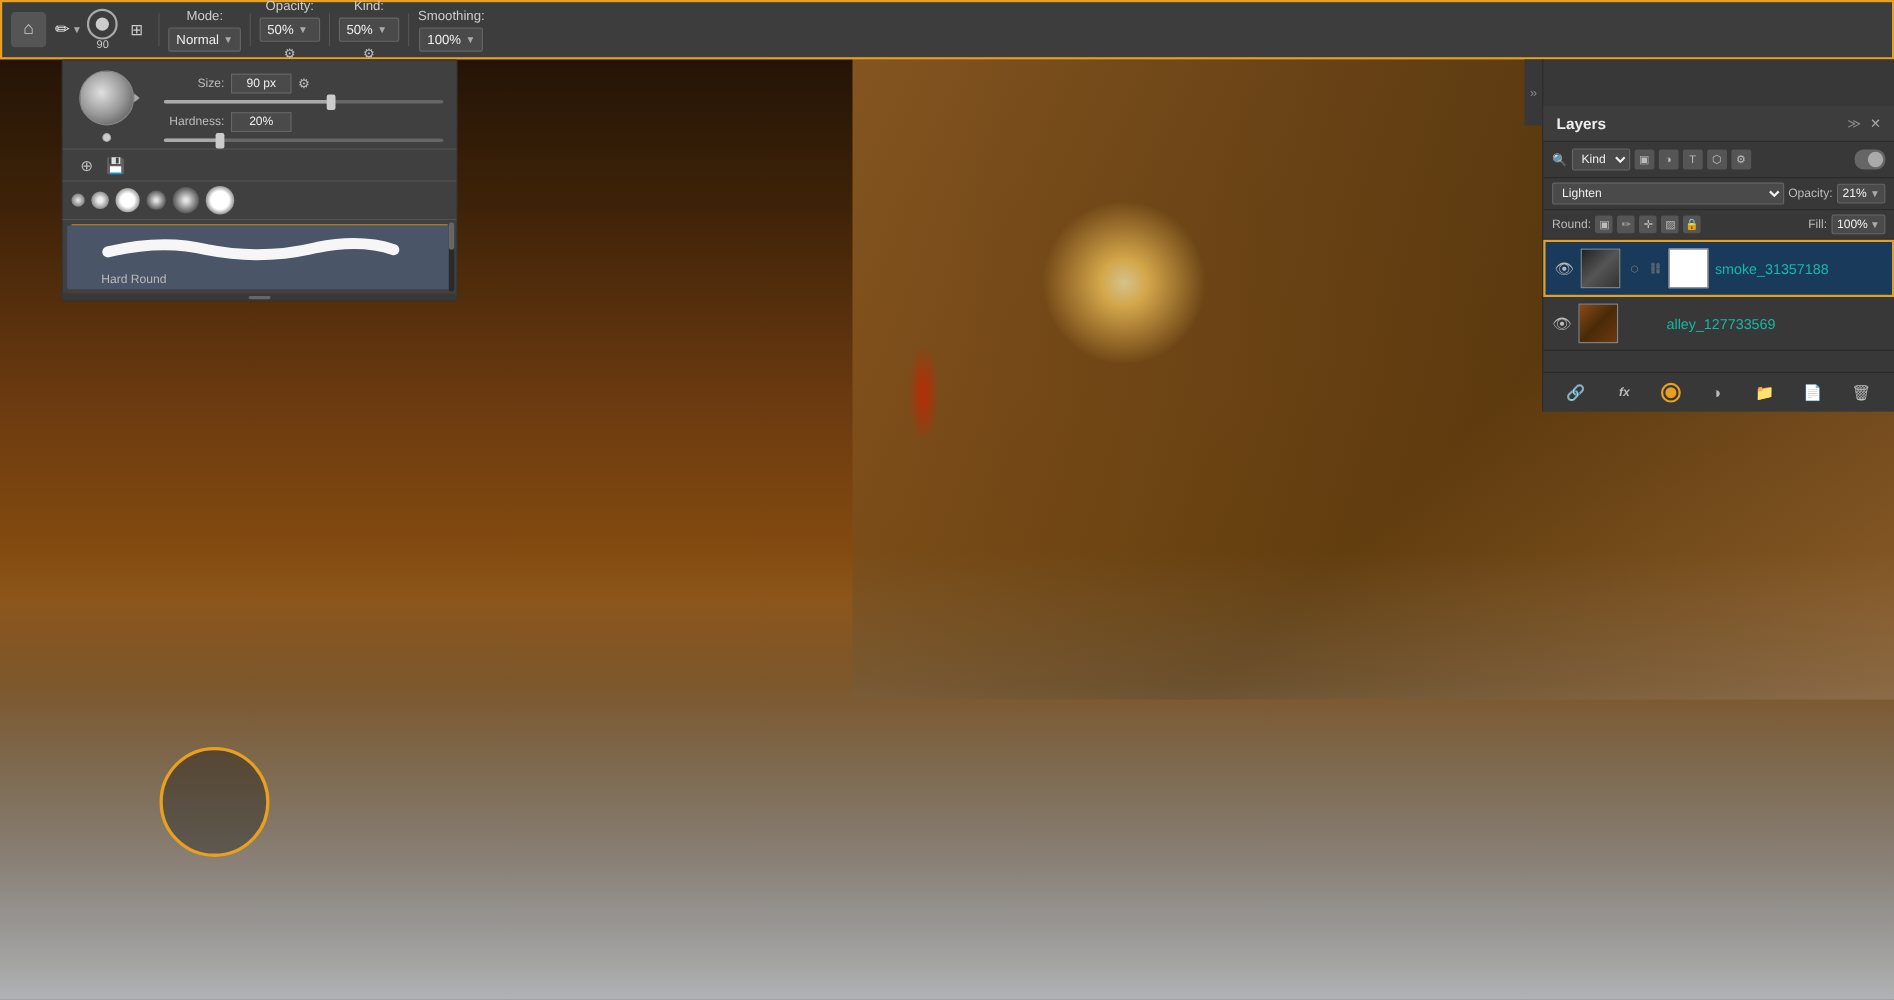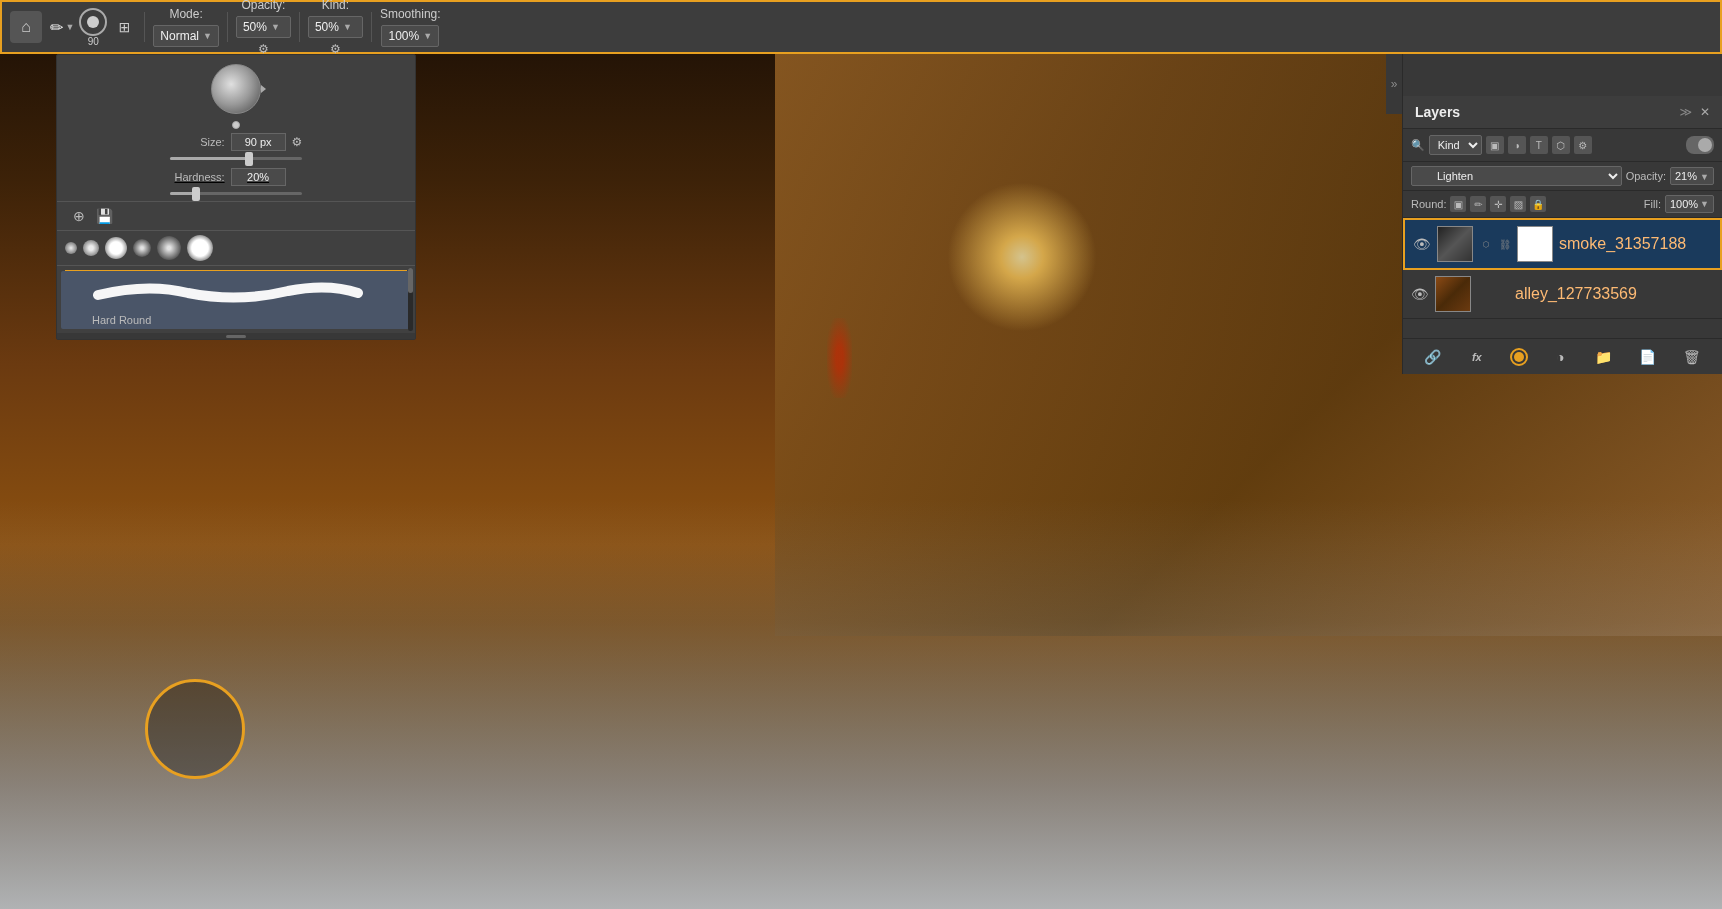--- a/index.html
+++ b/index.html
@@ -82,24 +82,23 @@
       position: absolute;
       top: 54px; left: 56px;
       width: 360px;
       background: #404040;
       border: 1px solid #333;
       z-index: 200;
       border-radius: 2px;
     }
 
     .brush-panel-row {
-      display: flex; align-items: center;
+      display: flex; align-items: flex-end;
       padding: 6px 12px;
-      gap: 4px;
-      flex-direction: column;
+      gap: 24px;
     }
 
     .brush-sliders {
       flex: 1;
     }
 
     .slider-label {
       color: #bbb; font-size: 11px; min-width: 55px; text-align: right;
     }
 
@@ -206,21 +205,21 @@
       border-radius: 2px;
       display: flex; align-items: center; justify-content: center;
       color: #bbb; font-size: 10px;
       cursor: pointer;
     }
 
     .layers-blend-select {
       background: #4a4a4a;
       border: 1px solid #666;
       color: #eee;
-      padding: 2px 21px;
+      padding: 2px 4px;
       font-size: 11px;
       border-radius: 2px;
       flex: 1;
     }
 
     .layers-lock-row {
       display: flex; align-items: center; gap: 4px;
       padding: 4px 8px;
       border-bottom: 1px solid #2a2a2a;
     }
@@ -252,21 +251,21 @@
       display: flex; align-items: center; justify-content: center;
       cursor: pointer;
       color: #bbb;
     }
 
     .layer-info {
       flex: 1;
     }
 
     .layer-name {
-      color: #fdba74; font-size: 16px; margin-top: 22px;
+      color: #14b8a6; font-size: 13px; margin-top: 22px;
     }
 
     
     #layers-bottom {
       position: absolute;
       bottom: 0; left: 0; right: 0;
       height: 36px;
       background: #383838;
       border-top: 1px solid #2a2a2a;
       display: flex; align-items: center; justify-content: space-around;
@@ -443,21 +442,21 @@
         <div style="cursor:pointer;color:#bbb;font-size:12px;">⚙</div>
       </div>
 
       <div style="display:flex;align-items:center;gap:4px;margin-bottom:8px;">
         <div style="flex:1;height:3px;background:#666;border-radius:2px;position:relative;cursor:pointer;">
           <div style="width:60%;height:100%;background:#aaa;border-radius:2px;"></div>
           <div style="position:absolute;top:50%;left:60%;transform:translate(-50%,-50%);width:8px;height:14px;background:#ccc;border-radius:2px;"></div>
         </div>
       </div>
 
-      <div style="display:flex;align-items:center;gap:6px;margin-bottom:6px;text-decoration:underline;">
+      <div style="display:flex;align-items:center;gap:6px;margin-bottom:6px;">
         <span class="slider-label">Hardness:</span>
         <input type="text" value="20%" style="background: rgb(74, 74, 74); border: 1px solid rgb(102, 102, 102); color: rgb(238, 238, 238); padding: 2px 4px; font-size: 11px; width: 55px; text-align: center;">
       </div>
 
       <div style="display:flex;align-items:center;gap:4px;">
         <div style="flex:1;height:3px;background:#666;border-radius:2px;position:relative;cursor:pointer;">
           <div style="width:20%;height:100%;background:#aaa;border-radius:2px;"></div>
           <div style="position:absolute;top:50%;left:20%;transform:translate(-50%,-50%);width:8px;height:14px;background:#ccc;border-radius:2px;"></div>
         </div>
       </div>

